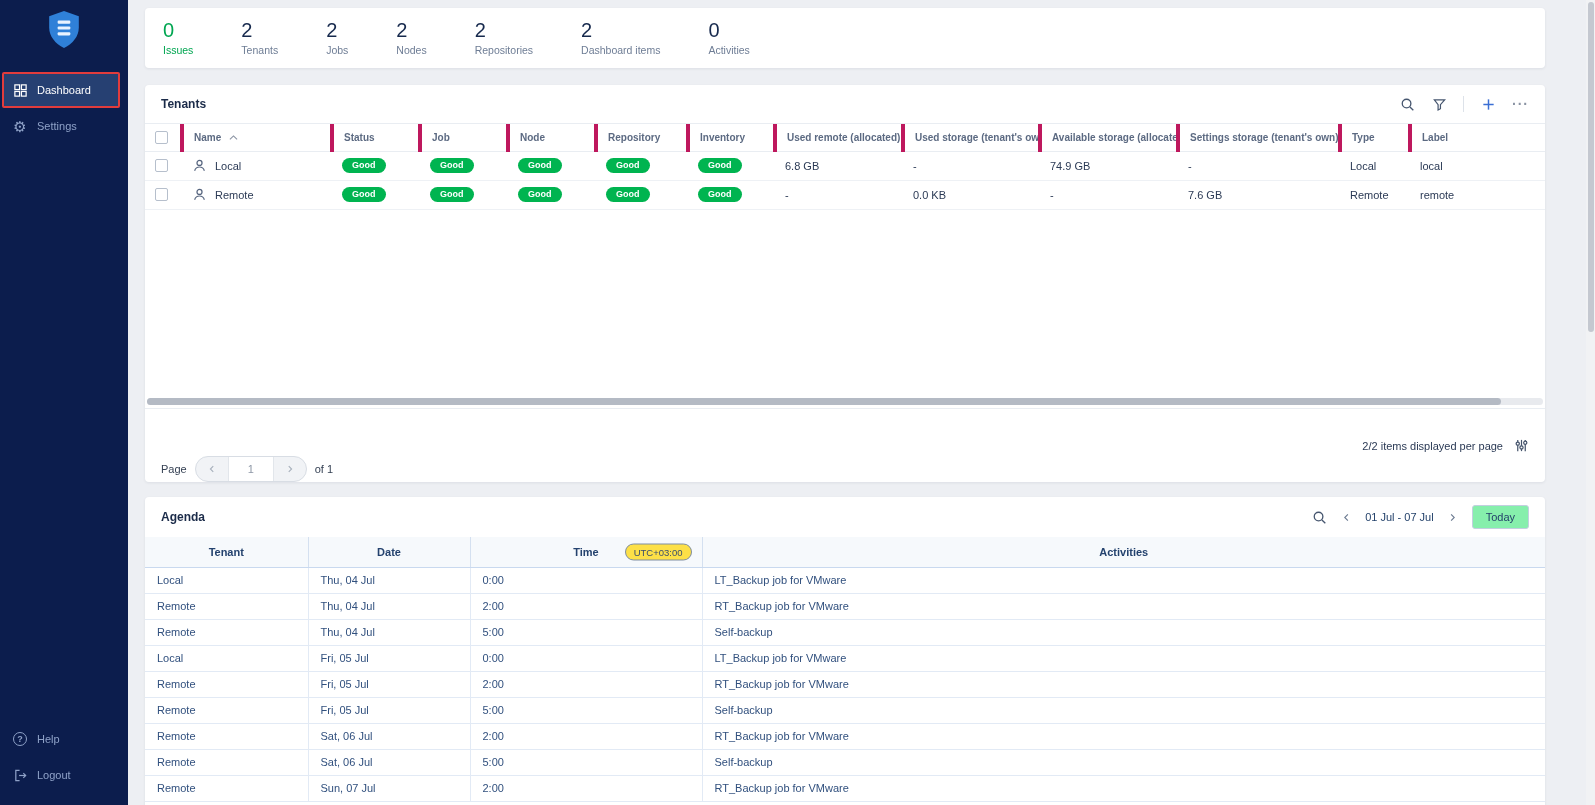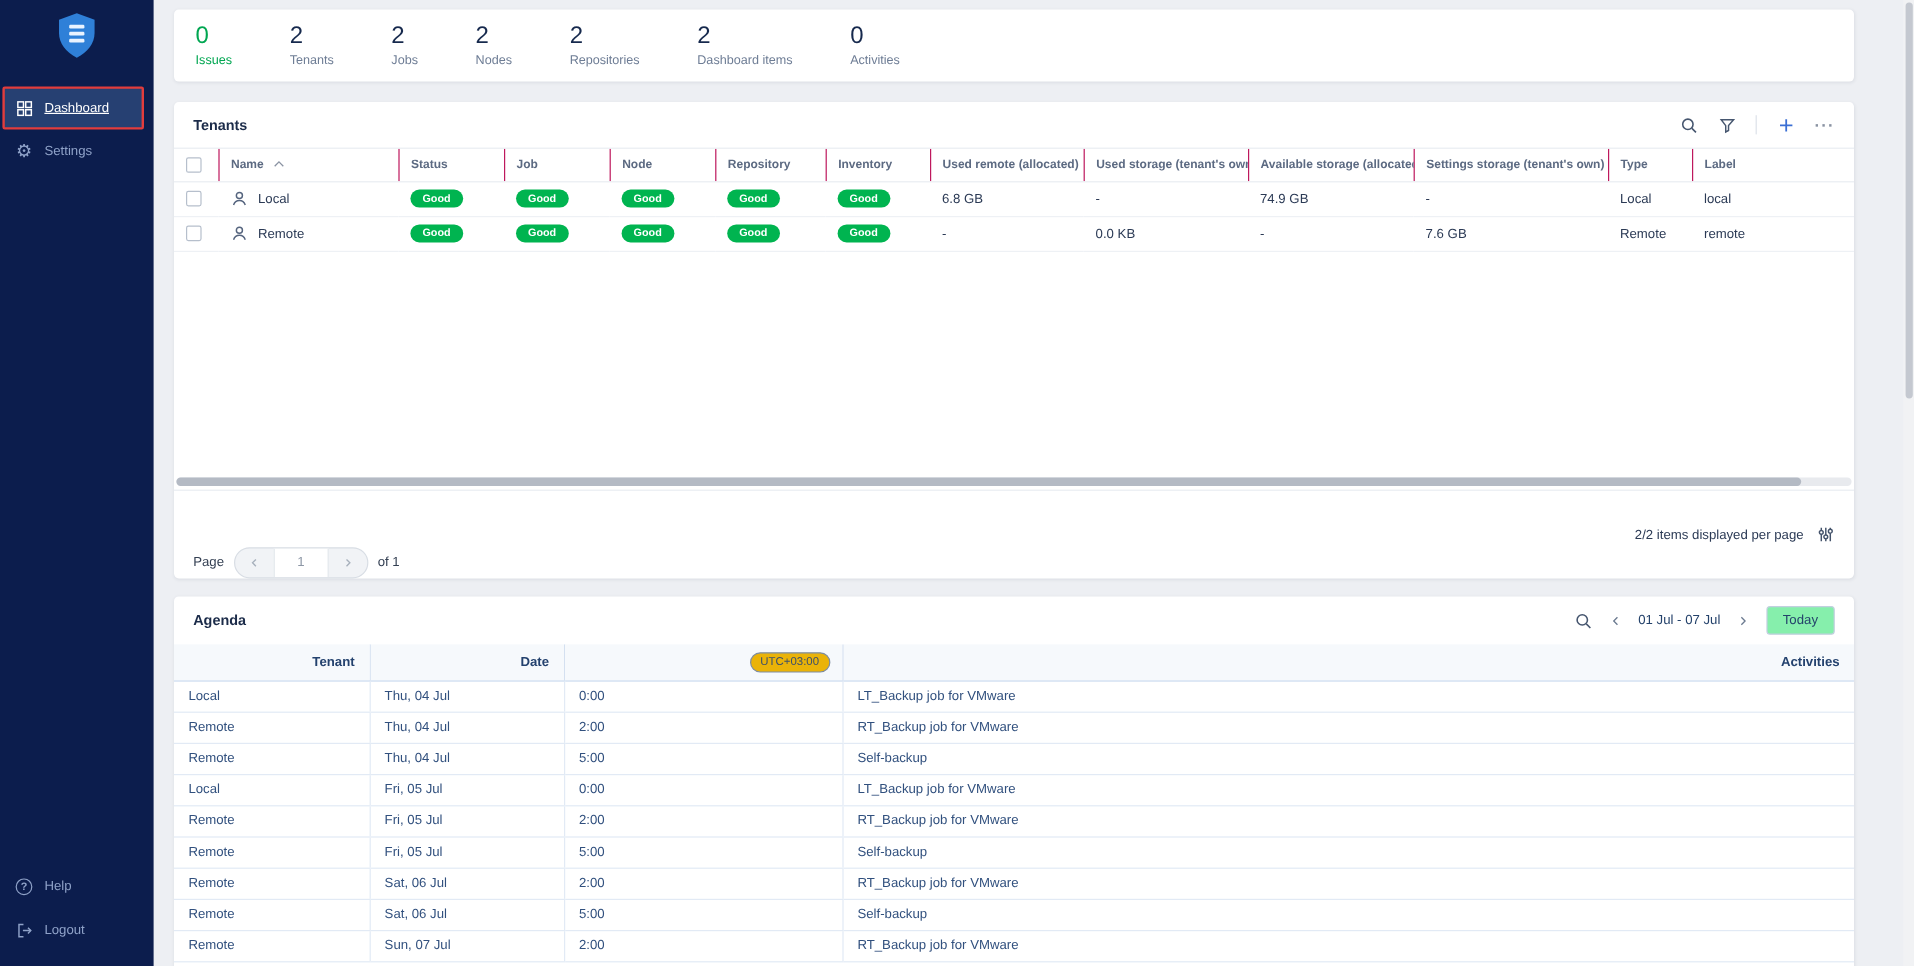--- a/index.html
+++ b/index.html
@@ -11,21 +11,21 @@
   
   .sidebar { position:absolute; left:0; top:0; bottom:0; width:128px;
              background:var(--sidebar-bg,#0c1d4d); display:flex; flex-direction:column; z-index:5; }
   .logo { margin:10px auto 22px; width:36px; height:40px; cursor:pointer; }
   .nav-item { display:flex; align-items:center; gap:9px; padding:10px 12px;
               font-size:11px; color:#8fa2c8; cursor:pointer; white-space:nowrap; }
   .nav-item .nav-icon { width:16px; height:16px; display:flex; align-items:center; justify-content:center; flex:0 0 16px; }
   .nav-item .nav-icon svg { width:15px; height:15px; }
   .nav-item.selected { background:#264072; color:#fff;
                        border:2px solid var(--highlight-red,#e23c3c);
-                       margin:0 8px 0 2px; padding:8px 8px; border-radius:2px;text-decoration:underline; }
+                       margin:0 8px 0 2px; padding:8px 8px; border-radius:2px; }
   .gear-glyph { font-size:15px; line-height:1; }
   .sidebar-bottom { margin-top:auto; padding-bottom:12px; }
   .help-circle { width:14px; height:14px; border:1.3px solid currentColor; border-radius:50%;
                  display:flex; align-items:center; justify-content:center; font-size:9px; font-weight:bold; }
 
   
   .main { position:absolute; left:128px; top:0; right:0; bottom:0; padding:8px 50px 0 17px; overflow:hidden; }
   .card { background:#fff; border-radius:4px; box-shadow:0 1px 3px rgba(20,35,70,.08); }
 
   
@@ -42,21 +42,21 @@
   .tools { display:flex; align-items:center; gap:16px; color:#46566f; }
   .tool { width:16px; height:16px; display:flex; align-items:center; justify-content:center; cursor:pointer; }
   .tool svg { width:15px; height:15px; }
   .tool.plus { color:var(--accent-blue,#3b6fd4); }
   .tool.dots { color:#8a93a3; font-weight:bold; font-size:14px; letter-spacing:1px; width:auto; }
   .tool-divider { width:1px; height:16px; background:#dde2e9; }
 
   .table-wrap { flex:1; position:relative; border-top:1px solid #e9edf2; overflow:hidden; }
   .tenants-table { width:100%; border-collapse:collapse; table-layout:fixed; }
   .tenants-table th { height:27px; font-size:10px; font-weight:bold; color:#5c6a82; text-align:left;
-                      padding:0 10px; border-bottom:1px solid #e9edf2; border-left:1px solid #be185d;
+                      padding:0 10px; border-bottom:1px solid #e9edf2; border-left:4px solid #be185d;
                       white-space:nowrap; overflow:hidden; cursor:pointer; }
   .tenants-table th.col-check { border-left:none; }
   .tenants-table td { height:29px; font-size:11px; color:#2b3a55; padding:0 10px;
                       border-bottom:1px solid #eef1f5; white-space:nowrap; overflow:hidden; }
   .sort-caret { display:inline-block; width:9px; height:6px; margin-left:5px; color:#8a93a3; }
   .checkbox { display:inline-block; width:13px; height:13px; border:1px solid #b6bfcc; border-radius:2px;
               background:#fff; vertical-align:middle; cursor:pointer; }
   .name-cell { display:flex; align-items:center; gap:8px; }
   .person-icon { width:15px; height:15px; color:#55647e; flex:0 0 15px; }
   .badge-good { display:inline-block; background:var(--badge-green,#00b450); color:#fff; font-size:9px;
@@ -80,30 +80,30 @@
   .agenda { height:420px; display:flex; flex-direction:column; }
   .agenda .card-header { flex:0 0 40px; }
   .agenda-tools { display:flex; align-items:center; gap:12px; color:#46566f; }
   .chev { width:14px; height:14px; display:flex; align-items:center; justify-content:center; color:#6b7a90; cursor:pointer; }
   .chev svg { width:11px; height:11px; }
   .date-range { font-size:11px; color:#24426b; }
   .today-btn { border:1px solid #c2cfdf; border-radius:3px; background:#86efac; color:#24426b; font-size:11px;
                padding:5px 13px; cursor:pointer; font-family:inherit; }
   .agenda-table { width:100%; border-collapse:collapse; table-layout:fixed; }
   .agenda-table th { height:30px; background:#f6f9fc; font-size:11px; font-weight:bold; color:#24426e;
-                     text-align:right; padding:0 12px; border-bottom:1px solid #c9d9ef; border-left:1px solid #d4e0f0;
+                     text-align:center; padding:0 12px; border-bottom:1px solid #c9d9ef; border-left:1px solid #d4e0f0;
                      position:relative; white-space:nowrap; }
   .agenda-table th:first-child { border-left:none; }
   .agenda-table td { height:26px; font-size:11px; color:#31507e; padding:0 12px;
                      border-bottom:1px solid #e2eaf5; border-left:1px solid #e2eaf5;
                      white-space:nowrap; overflow:hidden; }
   .agenda-table td:first-child { border-left:none; }
   .agenda-table tr { cursor:pointer; }
   .utc-badge { position:absolute; right:10px; top:50%; transform:translateY(-50%); border:1px solid #7e8da1;
-               border-radius:9px; padding:2px 8px; font-size:9.5px; font-weight:normal; color:#3c4f6b; background:#eab308; }
+               border-radius:9px; padding:2px 8px; font-size:9.5px; font-weight:normal; color:#3c4f6b; background:#fde047; }
 
   
   .vscrollbar { position:absolute; right:0; top:0; width:9px; height:100%; background:#f1f2f4; z-index:10; cursor:pointer; }
   .vthumb { position:absolute; top:2px; right:1px; width:6px; height:330px; background:#c4c8d0; border-radius:3px; }
 </style>
 </head>
 <body>
 
 <div class="app">
 

